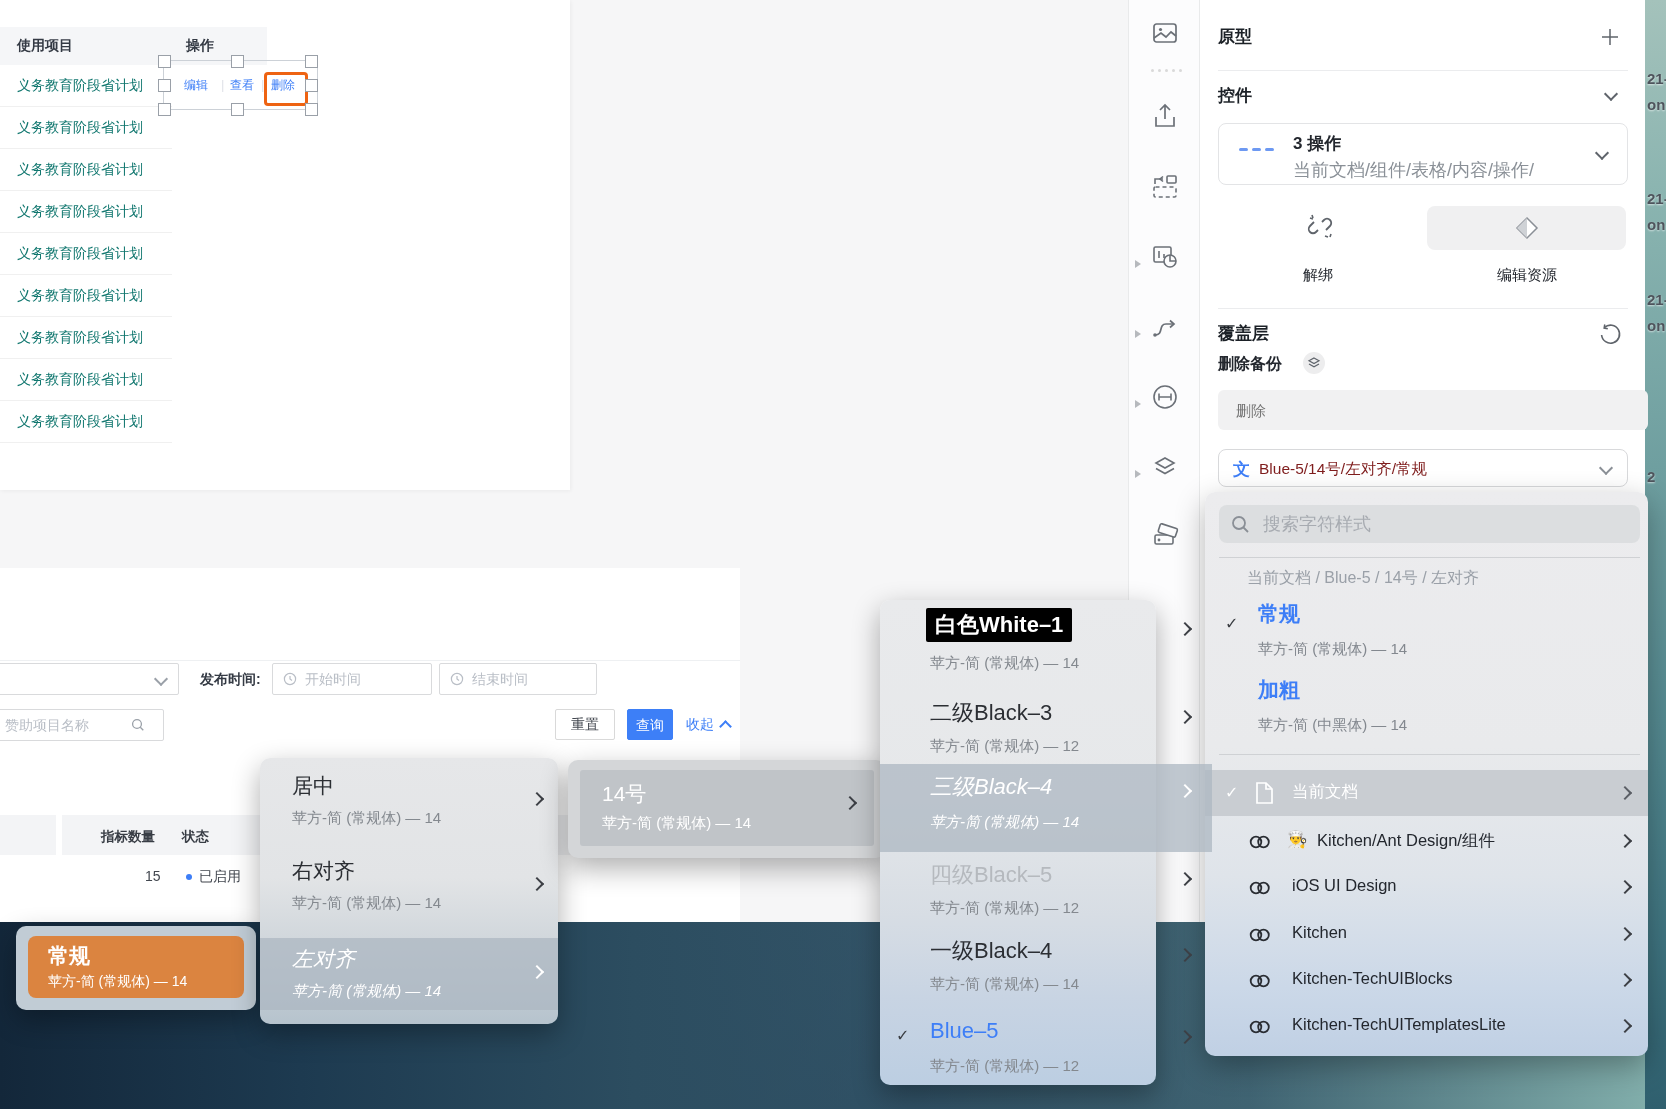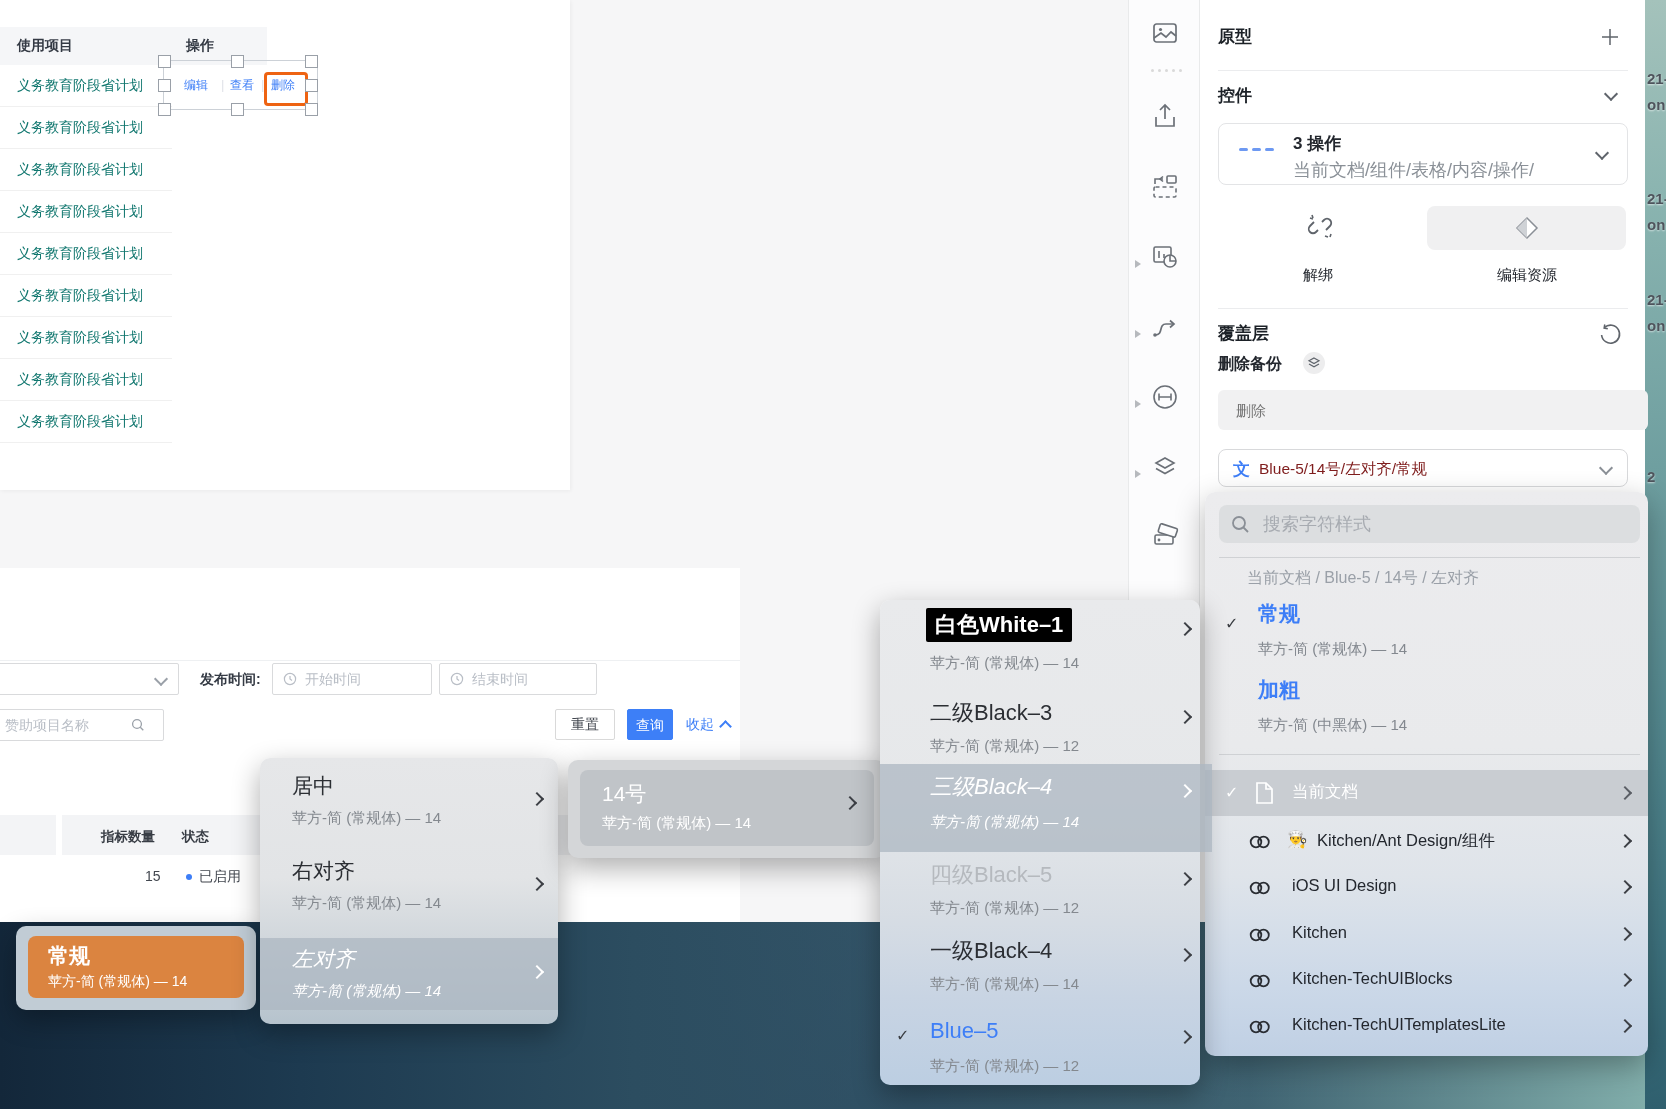--- a/index.html
+++ b/index.html
@@ -88,23 +88,23 @@
   .docrow-cur{position:absolute;left:0;top:278px;width:443px;height:46px;background:#c9cdd2;}
   .docrow{position:absolute;left:0;width:443px;height:40px;}
   .doclabel{position:absolute;left:87px;font-size:16.5px;color:#23272e;white-space:nowrap;}
   
   .menu{border-radius:10px;box-shadow:0 10px 28px rgba(0,0,0,.32);}
   .m1{left:16px;top:926px;width:240px;height:84px;z-index:11;background:rgba(202,213,221,.95);}
   .m1-item{position:absolute;left:12px;top:10px;width:216px;height:62px;background:#db8440;border-radius:8px;}
   .m2{left:260px;top:758px;width:298px;height:266px;z-index:12;
       background:linear-gradient(180deg,#e6e7e9 0%,#e2e4e6 45%,#ccd3d9 75%,#b6c3cd 100%);}
   .m3{left:568px;top:760px;width:318px;height:98px;z-index:13;background:#d4d6d8;}
-  .m3-item{position:absolute;left:12px;top:10px;width:294px;height:76px;background:#c0c4c8;border-radius:8px;}
+  .m3-item{position:absolute;left:12px;top:10px;width:294px;height:76px;background:#c0c4c8;border-radius:3px;}
   .m4{left:880px;top:600px;width:276px;height:485px;z-index:14;
-      background:linear-gradient(180deg,#e9eaec 0%,#e6e8ea 40%,#d7dde4 65%,#c8d4e3 82%,#bccee2 100%);padding-left:44px;}
+      background:linear-gradient(180deg,#e9eaec 0%,#e6e8ea 40%,#d7dde4 65%,#c8d4e3 82%,#bccee2 100%);}
   .mt{position:absolute;font-size:21px;color:#2b2e33;white-space:nowrap;}
   .ms{position:absolute;font-size:15px;color:#84898f;white-space:nowrap;}
   .hl{background:rgba(172,183,193,.75);font-style:italic;}
   .white{color:#fff !important;}
   .blue{color:#3d7ef7 !important;}
   .dim{color:#b5b9be !important;}
   .chip{display:inline-block;background:#000;color:#fff;font-weight:bold;font-size:22px;
         padding:2px 9px;border-radius:2px;}
   svg{display:block;}
 </style>

